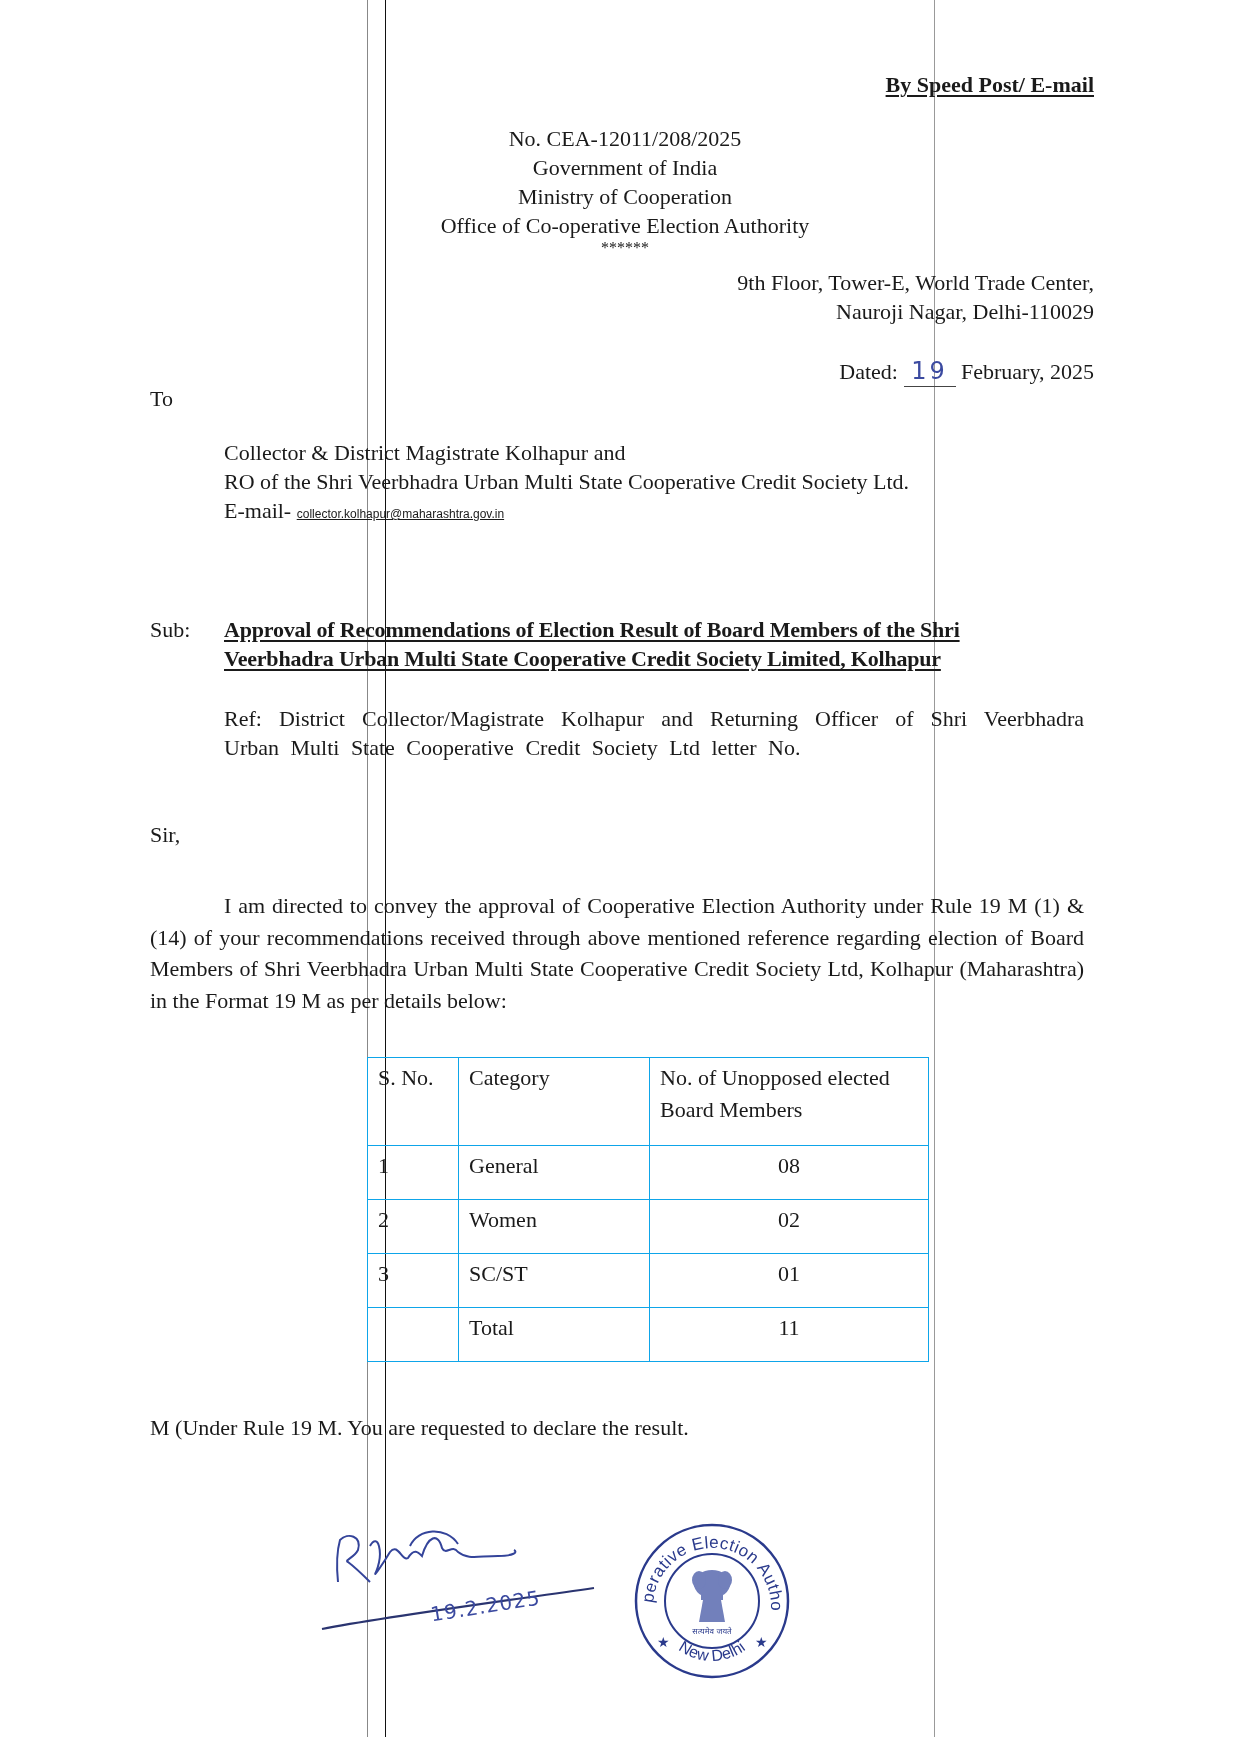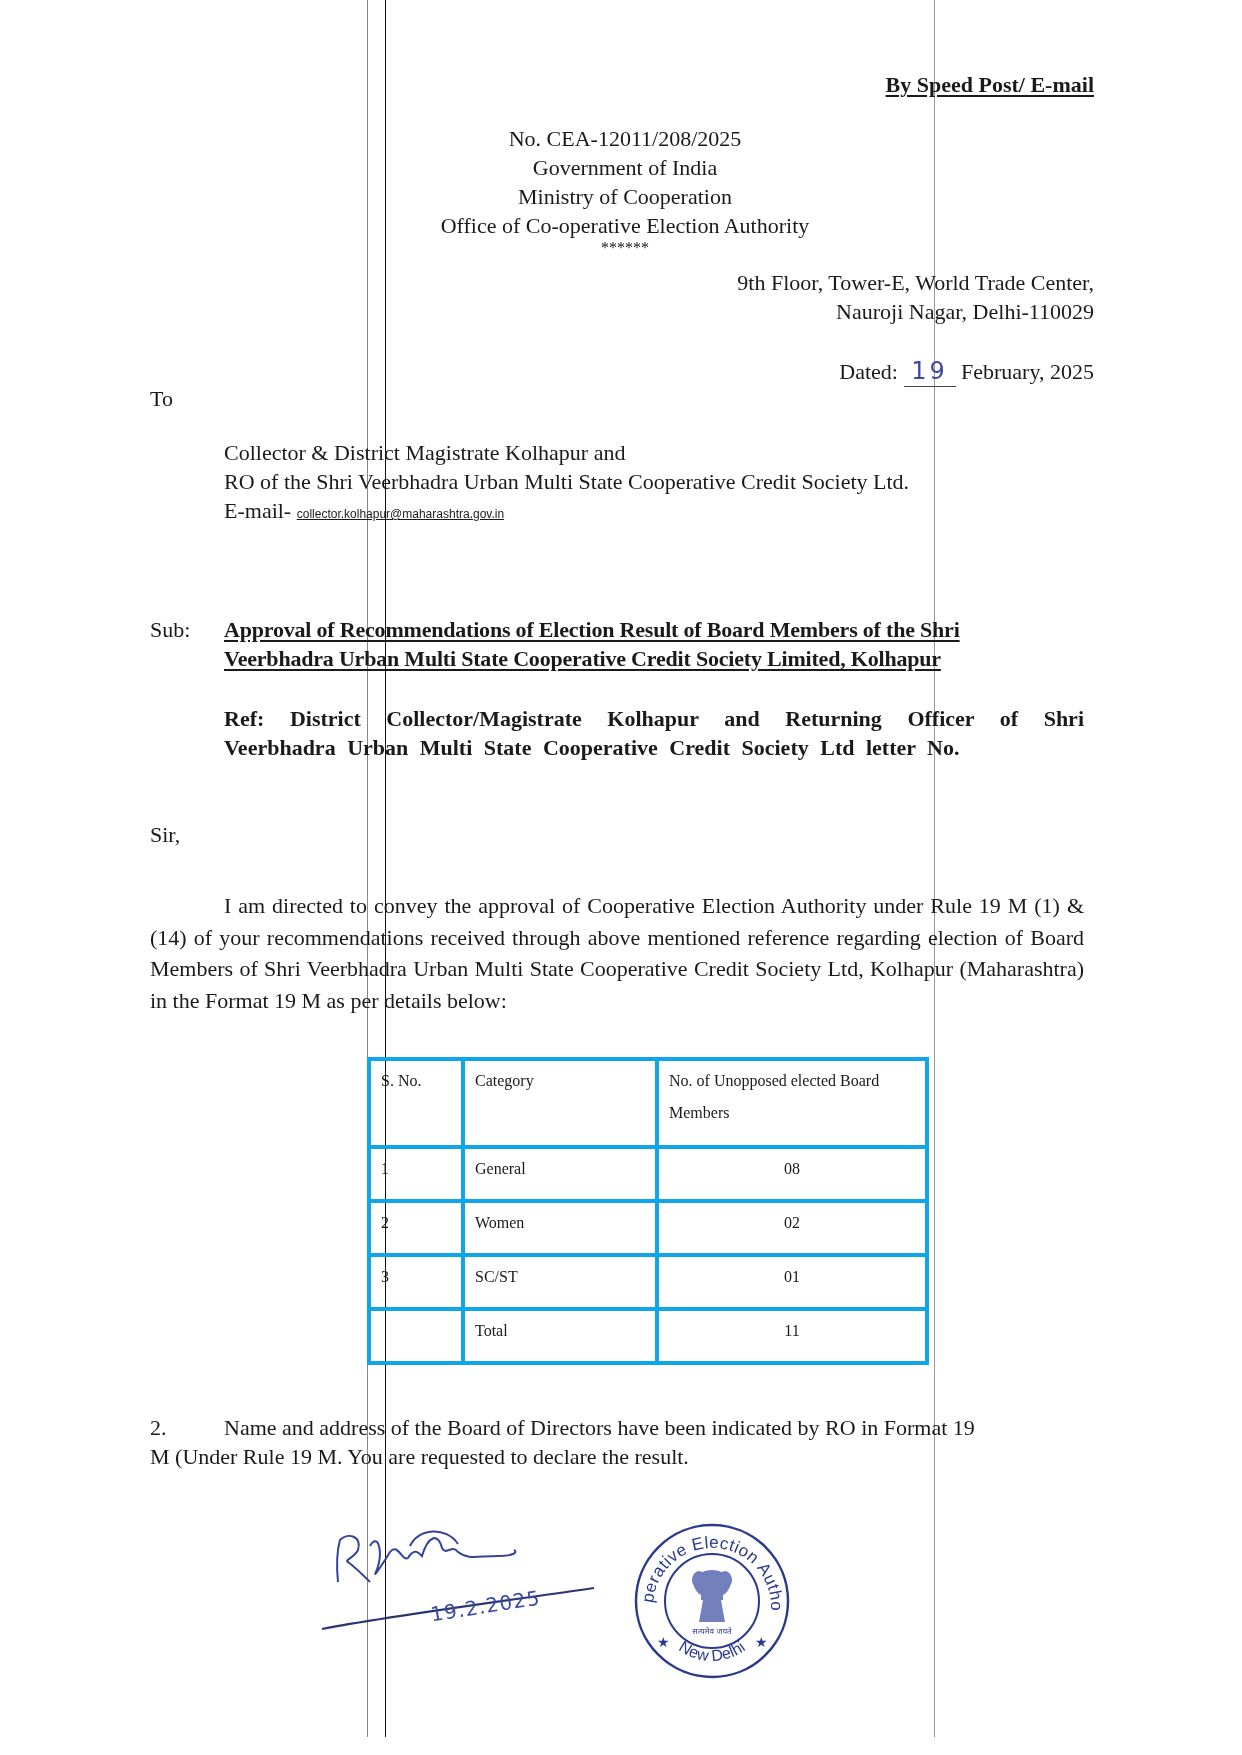--- a/index.html
+++ b/index.html
@@ -7,21 +7,21 @@
          font-family: "Liberation Serif", "DejaVu Serif", serif; color: #1a1a1a; }
   .abs { position: absolute; }
   .t { font-size: 22px; line-height: 29px; white-space: nowrap; }
   .bold-ul { font-weight: bold; text-decoration: underline; text-decoration-thickness: 2px; text-underline-offset: 3px; }
   .vline { position: absolute; top: 0; width: 1px; height: 1737px; }
   .center-block { position: absolute; left: 400px; width: 450px; text-align: center; }
   .right-block { position: absolute; right: 148px; text-align: right; }
   .justify { text-align: justify; text-align-last: left; white-space: normal; }
   .sans-mail { font-family: "Liberation Sans", "DejaVu Sans", sans-serif; font-size: 12px; text-decoration: underline; }
   table.cat { position: absolute; left: 367px; top: 1057px; border-collapse: collapse; width: 562px; }
-  table.cat td { border: 4px solid #0ea5e9; vertical-align: top; font-size: 16px; line-height: 32px; padding: 4px 10px 0 10px; }
+  table.cat td { border: 1px solid #0ea5e9; vertical-align: top; font-size: 22px; line-height: 32px; padding: 4px 10px 0 10px; }
   table.cat td.num { text-align: center; }
   .hw { font-family: "DejaVu Sans", sans-serif; color: #3b4aa0; }
 </style>
 </head>
 <body>
 
 <div class="vline" style="left:367px;background:#888;"></div>
 <div class="vline" style="left:385px;background:#111;"></div>
 <div class="vline" style="left:934px;background:#999;"></div>
 
@@ -57,21 +57,21 @@
   </div>
 </div>
 
 <div class="abs t" style="left:150px;top:615px;">Sub:</div>
 <div class="abs" style="left:224px;top:615px;">
   <div class="t bold-ul" style="letter-spacing:-0.2px;">Approval of Recommendations of Election Result of Board Members of the Shri</div>
   <div class="t bold-ul" style="letter-spacing:-0.2px;">Veerbhadra Urban Multi State Cooperative Credit Society Limited, Kolhapur</div>
 </div>
 
 <div class="abs" style="left:224px;top:704px;width:860px;">
-  <div class="t justify" style="word-spacing:6px;font-weight:bold;">
+  <div class="t justify" style="word-spacing:6px;">
     <span>Ref:</span>
     <span>District Collector/Magistrate Kolhapur and Returning Officer of Shri Veerbhadra Urban Multi State Cooperative Credit Society Ltd letter No.</span>
   </div>
 </div>
 
 <div class="abs t" style="left:150px;top:820px;">Sir,</div>
 
 <div class="abs t justify" style="left:150px;top:890px;width:934px;text-indent:74px;line-height:31.5px;">I am directed to convey the approval of Cooperative Election Authority under Rule 19 M (1) &amp; (14) of your recommendations received through above mentioned reference regarding election of Board Members of Shri Veerbhadra Urban Multi State Cooperative Credit Society Ltd, Kolhapur (Maharashtra) in the Format 19 M as per details below:</div>
 
 <table class="cat">
@@ -98,23 +98,20 @@
   </tr>
   <tr style="height:54px;">
     <td></td>
     <td>Total</td>
     <td class="num">11</td>
   </tr>
 </tbody>
   </table>
 
 <div class="abs" style="left:150px;top:1413px;width:934px;">
-  <div class="t">
-    <span style="display:inline-block;width:74px;">2.</span><span>Name and address of the Board of Directors have been indicated by RO in Format 19</span>
-  </div>
   <div class="t">M (Under Rule 19 M. You are requested to declare the result.</div>
 </div>
 
 <div class="abs" style="left:318px;top:1522px;width:290px;height:110px;">
   <svg width="290" height="110" viewBox="0 0 290 110">
     <path d="M20 60 C 18 40, 20 25, 22 18 C 30 10, 44 14, 40 28 C 36 36, 26 38, 30 40 C 38 46, 46 54, 52 60" fill="none" stroke="#34449a" stroke-width="2"></path>
     <path d="M52 24 C 60 10, 66 30, 58 50 C 54 58, 66 40, 72 30 C 80 20, 84 40, 90 36 C 96 26, 100 30, 104 34 C 110 14, 120 10, 124 26 C 128 34, 134 22, 140 30 C 150 38, 160 34, 180 34 C 196 34, 200 30, 196 28" fill="none" stroke="#34449a" stroke-width="2"></path>
     <path d="M92 24 C 100 6, 128 4, 140 22" fill="none" stroke="#34449a" stroke-width="2"></path>
     <path d="M4 107 C 60 96, 150 84, 276 66" fill="none" stroke="#2a3470" stroke-width="2.2"></path>
   </svg>

